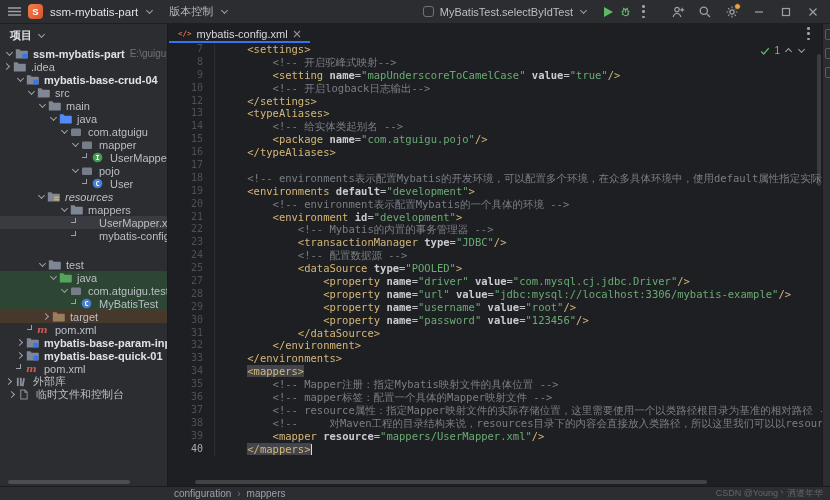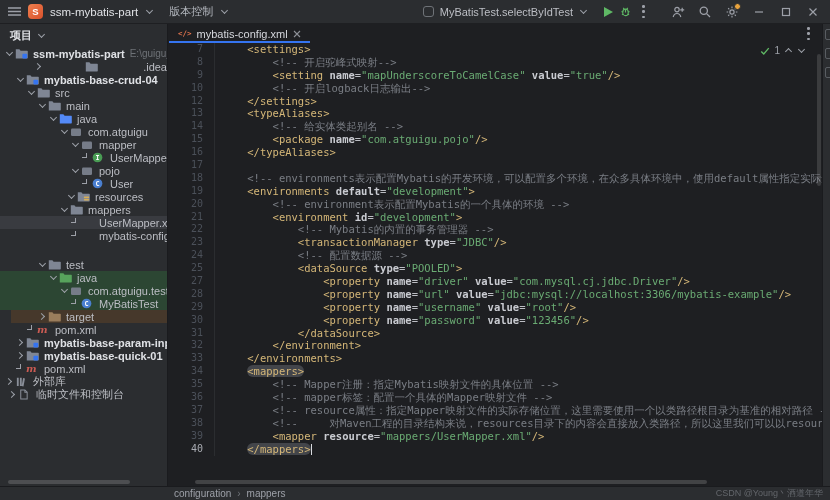--- a/index.html
+++ b/index.html
@@ -54,21 +54,21 @@
   .insp{position:absolute;top:21px;right:16px;display:flex;align-items:center;gap:4px;font-size:10px;color:#9da0a8;z-index:5;}
   .code{position:absolute;top:19px;left:0;right:0;bottom:0;overflow:hidden;font-family:"DejaVu Sans Mono",monospace;font-size:10.5px;}
   .cline{display:flex;height:12.9px;line-height:12.9px;white-space:pre;}
   .gut{width:34px;flex:none;text-align:right;padding-right:11px;color:#4b5059;font-size:10px;border-right:1px solid #2b2d30;margin-right:7px;}
   .gut.cur{color:#a9abb2;}
   .tk-t{color:#d5b778;}
   .tk-a{color:#c9cbd1;font-weight:bold;}
   .tk-s{color:#6aab73;}
   .tk-c{color:#7a7e85;}
   .tk-p{color:#bcbec4;}
-  .tk-h{color:#d5b778;background:#43454a;border-radius:6px;}
+  .tk-h{color:#d5b778;background:#43454a;}
   .caret{display:inline-block;width:1.5px;height:11px;background:#d8dadf;vertical-align:-2px;}
   
   .stripe{position:absolute;top:24px;right:0;width:8px;bottom:14px;background:#2b2d30;border-left:1px solid #1a1b1e;box-sizing:border-box;overflow:hidden;}
   .stripe i{display:block;width:9px;height:9px;border:1.3px solid #6e7277;border-radius:2px;margin:5px 0 8px 2px;opacity:.7;}
   
   .bottombar{position:absolute;left:0;right:0;bottom:0;height:14px;background:#2b2d30;border-top:1px solid #1a1b1e;box-sizing:border-box;display:flex;align-items:center;font-size:10px;color:#9da0a8;margin-top:15px;}
   .crumbs{display:flex;align-items:center;gap:6px;margin-left:174px;}
   .crumb-sep{color:#6e7277;}
   .watermark{margin-left:auto;margin-right:7px;font-size:9px;color:#63666b;}
   svg{display:block;}
@@ -167,21 +167,21 @@
           <span class="chev down"></span>
           <span class="ticon">
             <svg width="13" height="11" viewBox="0 0 13 11">
               <path d="M.8 1.2h3.6l1.2 1.5h6.6c.3 0 .6.3.6.6v6.5c0 .3-.3.6-.6.6H.8z" fill="#7f8694"></path>
               <rect x="7.4" y="5.8" width="4.8" height="4.8" rx="1" fill="#3574f0"></rect>
             </svg>
           </span>
           <span class="tlabel bold">ssm-mybatis-part</span>
           <span class="tsub">E:\guigu_code\ssm-m</span>
         </div>
-        <div class="trow" style="padding-left: 34px; justify-content: space-between;">
+        <div class="trow" style="padding-left: 3px;">
           <span class="chev right"></span>
           <span class="ticon">
             <svg width="13" height="11" viewBox="0 0 13 11">
               <path d="M.8 1.2h3.6l1.2 1.5h6.6c.3 0 .6.3.6.6v6.5c0 .3-.3.6-.6.6H.8z" fill="#7f8694"></path>
             </svg>
           </span>
           <span class="tlabel">.idea</span>
         </div>
         <div class="trow" style="padding-left: 16px;">
           <span class="chev down"></span>
@@ -260,21 +260,21 @@
         <div class="trow" style="padding-left: 82px;">
           <span class="chev"></span>
           <span class="ticon">
             <svg width="11" height="11" viewBox="0 0 12 12">
               <circle cx="6" cy="6" r="5.3" fill="#4a7fd0"></circle>
               <text x="6" y="8.6" text-anchor="middle" font-size="7.5" font-weight="bold" font-family="DejaVu Sans Mono,monospace" fill="#fff">C</text>
             </svg>
           </span>
           <span class="tlabel">User</span>
         </div>
-        <div class="trow" style="padding-left: 67px;">
+        <div class="trow" style="padding-left: 37px; font-style: italic;">
           <span class="chev down"></span>
           <span class="ticon">
             <svg width="13" height="11" viewBox="0 0 13 11">
               <path d="M.8 1.2h3.6l1.2 1.5h6.6c.3 0 .6.3.6.6v6.5c0 .3-.3.6-.6.6H.8z" fill="#7f8694"></path>
               <rect x="6.8" y="5.6" width="5.4" height="1.6" rx=".8" fill="#d6ae58"></rect>
               <rect x="6.8" y="7.9" width="5.4" height="1.6" rx=".8" fill="#d6ae58"></rect>
             </svg>
           </span>
           <span class="tlabel">resources</span>
         </div>
@@ -331,21 +331,21 @@
         <div class="trow hl-green" style="padding-left: 71px;">
           <span class="chev"></span>
           <span class="ticon">
             <svg width="11" height="11" viewBox="0 0 12 12">
               <circle cx="6" cy="6" r="5.3" fill="#4a7fd0"></circle>
               <text x="6" y="8.6" text-anchor="middle" font-size="7.5" font-weight="bold" font-family="DejaVu Sans Mono,monospace" fill="#fff">C</text>
             </svg>
           </span>
           <span class="tlabel">MyBatisTest</span>
         </div>
-        <div class="trow hl-brown" style="padding-left: 27px; margin-left: 11px;">
+        <div class="trow hl-brown" style="padding-left: 42px;">
           <span class="chev right"></span>
           <span class="ticon">
             <svg width="13" height="11" viewBox="0 0 13 11">
               <path d="M.8 1.2h3.6l1.2 1.5h6.6c.3 0 .6.3.6.6v6.5c0 .3-.3.6-.6.6H.8z" fill="#9a7d5c"></path>
             </svg>
           </span>
           <span class="tlabel">target</span>
         </div>
         <div class="trow" style="padding-left: 27px;">
           <span class="chev"></span>

